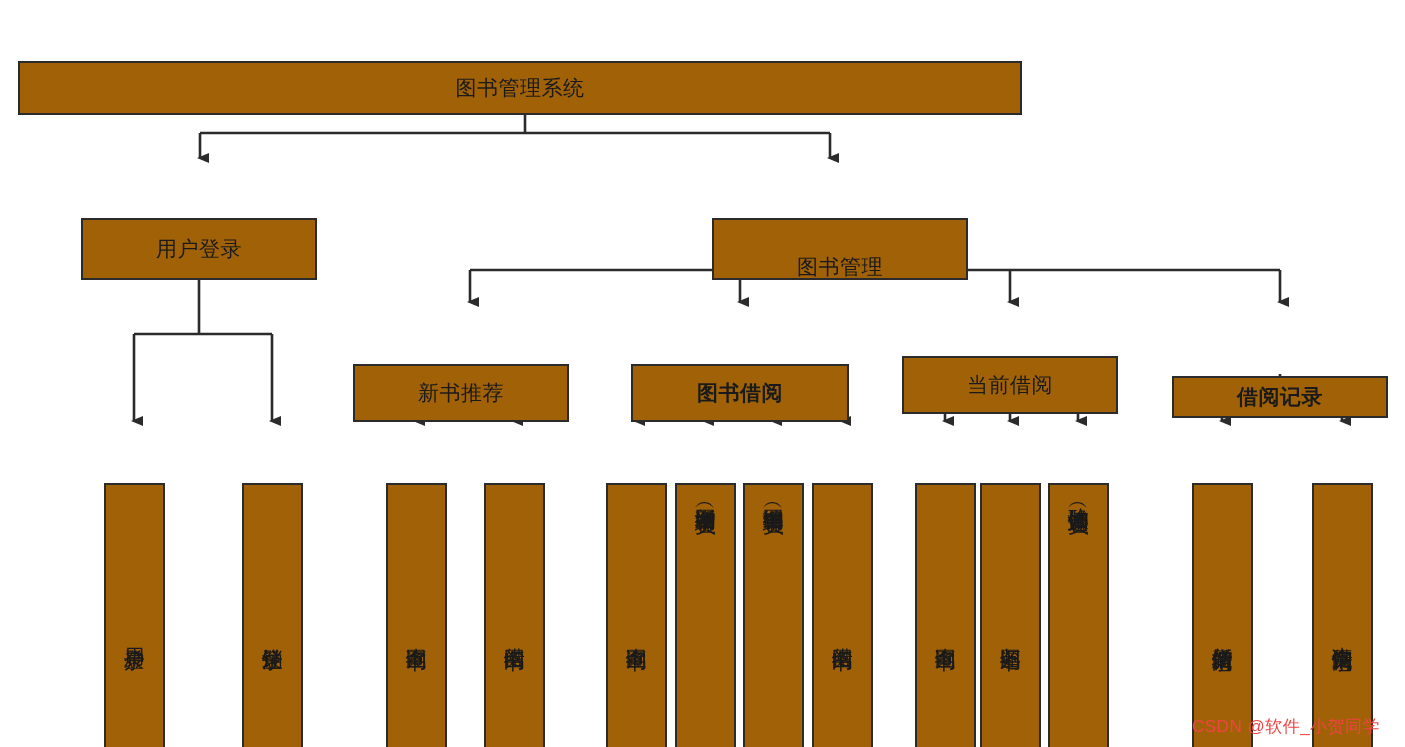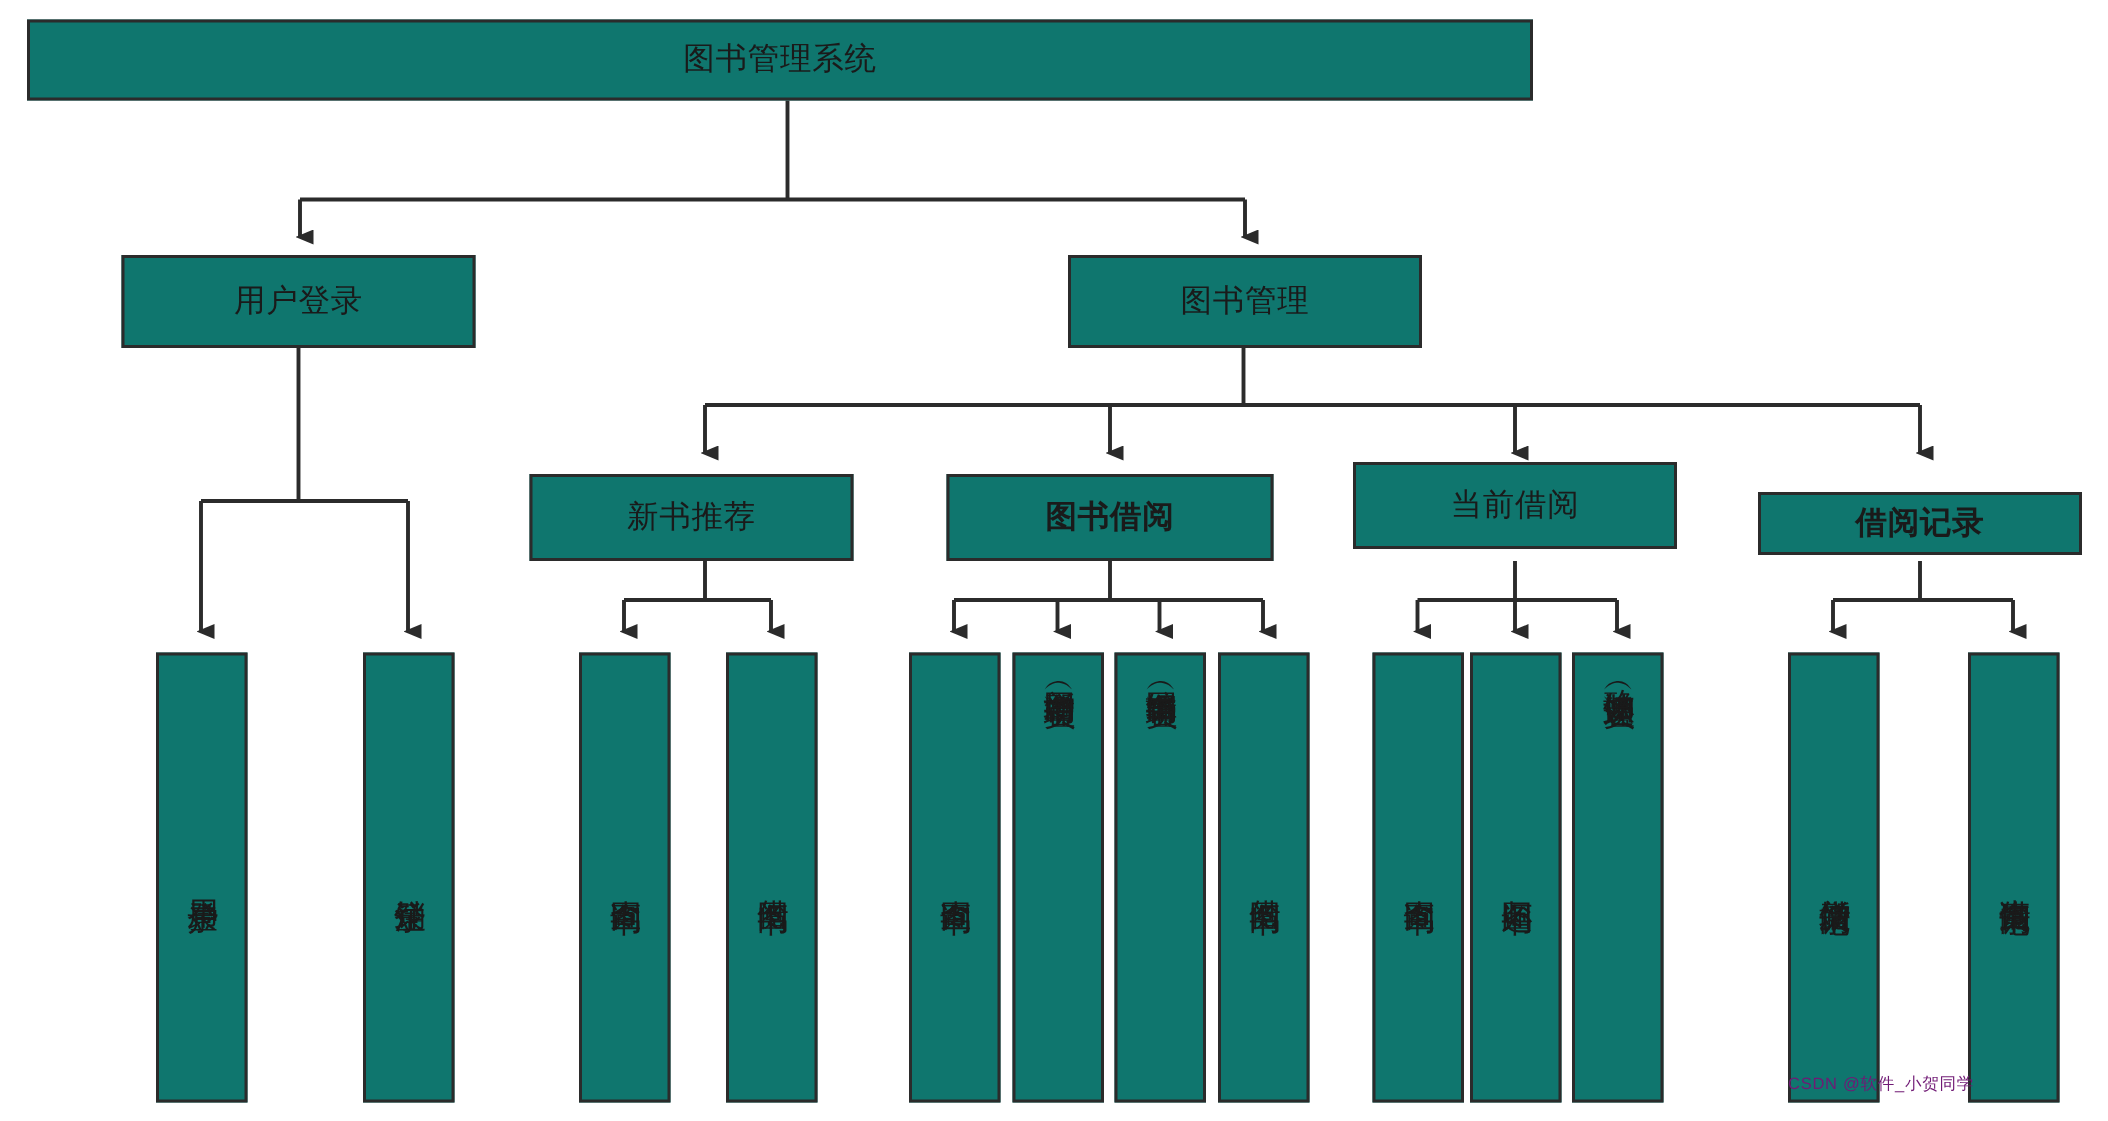--- a/index.html
+++ b/index.html
@@ -7,26 +7,27 @@
     width:1405px;height:747px;
     background:#ffffff;
     font-family:"Liberation Sans","DejaVu Sans",sans-serif;
     overflow:hidden;
     position:relative;
   }
   #canvas{position:absolute;left:0;top:0;width:1405px;height:747px;}
   .node{
     position:absolute;
     box-sizing:border-box;
-    background:#0f766e;
+    background:#a16207;
     border:2.5px solid #2b2b2b;
     display:flex;
     align-items:center;
     justify-content:center;
     color:#1a1a1a;
+    margin-top:48px;
   }
   .node-label{
     display:block;
     text-align:center;
     line-height:1.05;
     white-space:nowrap;
   }
   
   .horiz .node-label{
     font-size:21px;
@@ -42,22 +43,22 @@
     writing-mode:vertical-rl;
     text-orientation:upright;
     font-size:21px;
     line-height:1.12;
     letter-spacing:1px;
     white-space:normal;
   }
   .leaf.center-text{align-items:center;padding-top:0;}
   .watermark{
     position:absolute;
-    font-size:11px;
-    color:#701a75;
+    font-size:17px;
+    color:#ef4444;
     white-space:nowrap;
     letter-spacing:0.5px;
     pointer-events:none;
   }
 </style>
 </head>
 <body>
 
 <svg id="canvas" viewBox="0 0 1405 747" xmlns="http://www.w3.org/2000/svg">
   <defs>
@@ -110,21 +111,21 @@
 </svg>
 
 <div class="node horiz" style="left:18px;top:13px;width:1004px;height:54px;">
   <span class="node-label">图书管理系统</span>
 </div>
 
 <div class="node horiz" style="left:81px;top:170px;width:236px;height:62px;">
   <span class="node-label">用户登录</span>
 </div>
 
-<div class="node horiz" style="left:712px;top:170px;width:236px;height:62px;">
+<div class="node horiz" style="left:712px;top:170px;width:256px;height:62px;align-items:flex-end;">
   <span class="node-label">图书管理</span>
 </div>
 
 <div class="node horiz" style="left:353px;top:316px;width:216px;height:58px;">
   <span class="node-label">新书推荐</span>
 </div>
 
 <div class="node horiz" style="left:631px;top:316px;width:218px;height:58px;font-weight:bold;">
   <span class="node-label">图书借阅</span>
 </div>

